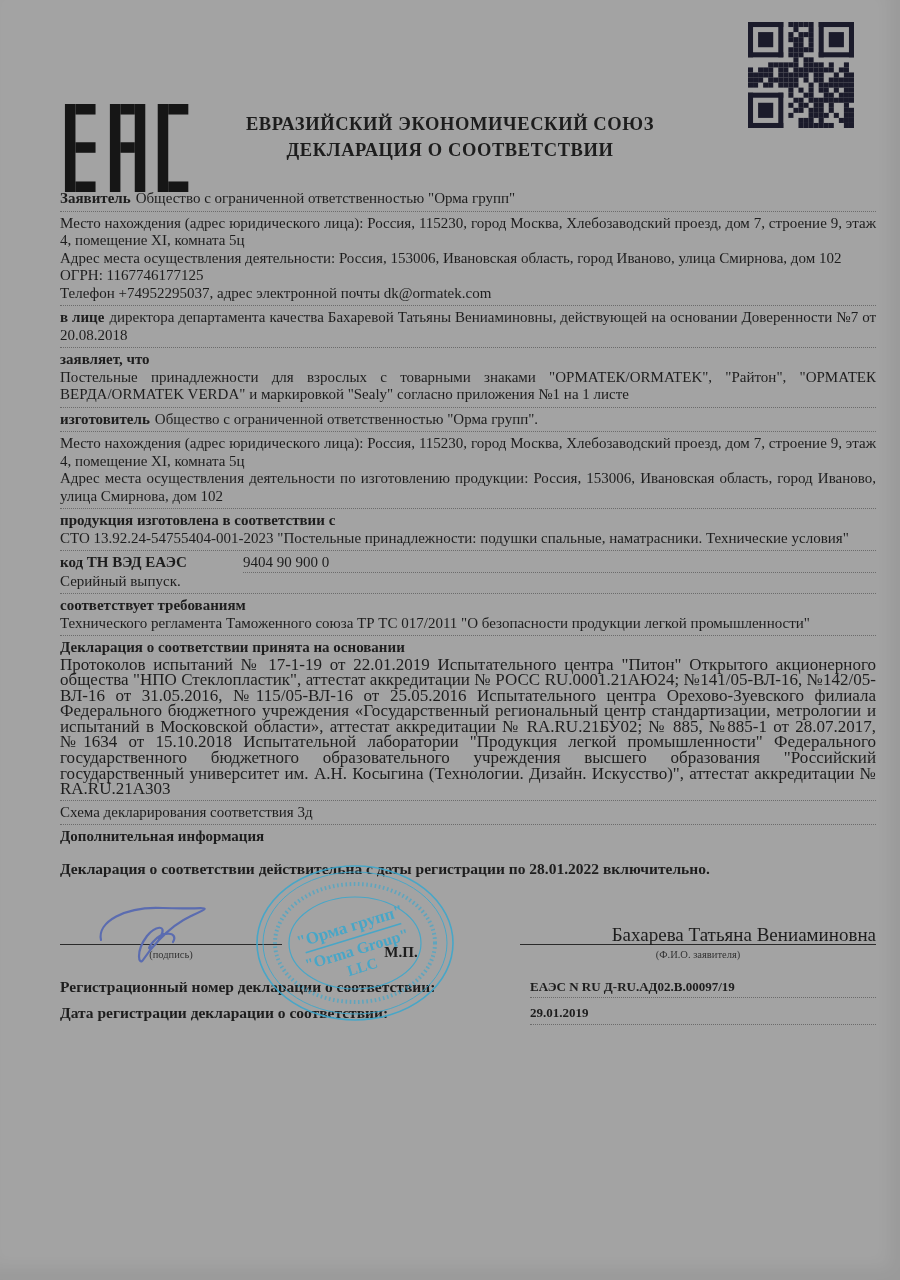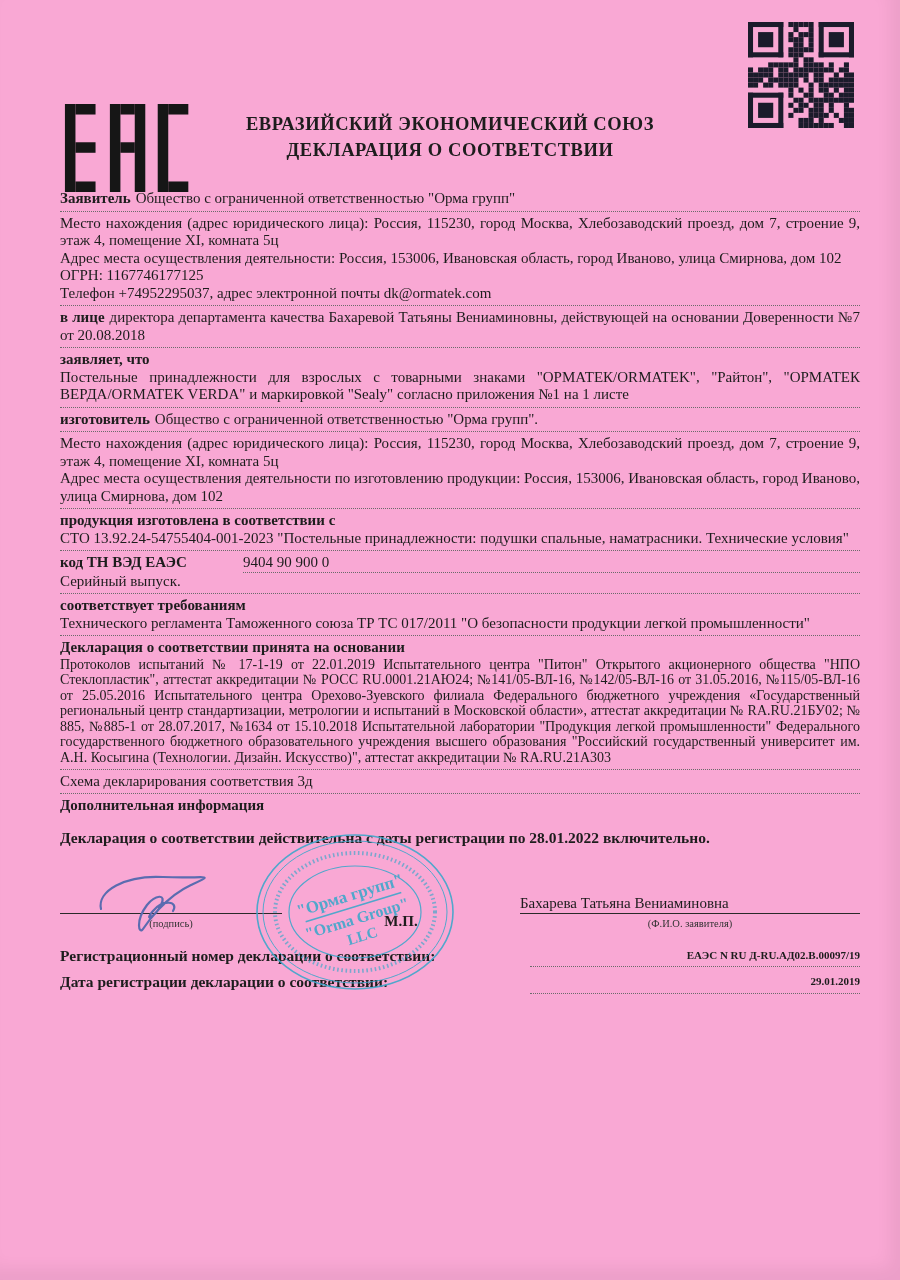--- a/index.html
+++ b/index.html
@@ -1,52 +1,52 @@
 <!DOCTYPE html>
 <html><head>
 <meta charset="utf-8">
 <style>
   * { margin:0; padding:0; box-sizing:border-box; }
   html,body { background:#ffffff; }
   .page {
-    position:relative; width:900px; height:1280px; background:#f9a8d4;
+    position:relative; width:900px; height:1280px; background:#a3a3a3;
     font-family:"Liberation Serif","DejaVu Serif",serif; color:#1d1d1d;
     overflow:hidden;
     box-shadow: inset -10px -12px 16px rgba(0,0,0,.055);
   }
   
   .qr { position:absolute; top:22px; right:46px; width:106px; height:106px; }
   .eac { position:absolute; top:104px; left:62px; }
   .doc-header { position:absolute; top:112px; left:150px; right:150px; text-align:center;
     font-weight:bold; font-size:18.5px; letter-spacing:.6px; line-height:1.4; }
   
-  .content { position:absolute; left:60px; right:40px; top:190px; font-size:15px; line-height:17.5px; }
+  .content { position:absolute; left:60px; right:24px; top:190px; font-size:15px; line-height:17.5px; }
   p.just { text-align:justify; }
   .b { font-weight:bold; }
   .lbl { font-weight:bold; margin-right:5px; }
   .sep { border-bottom:1px dotted #6b6b6b; padding-bottom:3px; margin-bottom:3px; }
-  .small { font-size:14px; line-height:15.6px; }
+  .small { font-size:17px; line-height:15.6px; }
   .tnved { display:flex; }
   .tnved .tl { font-weight:bold; width:183px; }
   .tnved .tc { flex:1; border-bottom:1px dotted #6b6b6b; }
   .validity { font-weight:bold; margin-top:14px; font-size:15.5px; }
   
   .sig-wrap { position:relative; margin-top:30px; }
   .sig-row { display:flex; align-items:flex-end; }
   .sig-left { width:222px; position:relative; }
   .sig-scribble { position:absolute; left:35px; bottom:-4px; }
   .u-line { border-bottom:1.6px solid #2a2a2a; height:38px; }
   .caption { font-size:10.5px; text-align:center; color:#333; padding-top:1px;font-family:Liberation Serif, serif; }
   .sig-mid { width:238px; text-align:center; font-weight:bold; font-size:15px; padding-bottom:2px; }
   .sig-right { flex:1; }
-  .fio { text-align:left; font-size:15px; border-bottom:1.6px solid #2a2a2a; padding-bottom:1px; }
+  .fio { text-align:right; font-size:19px; border-bottom:1.6px solid #2a2a2a; padding-bottom:1px; }
   .reg-rows { margin-top:14px; position:relative; z-index:1; }
   .reg-row { display:flex; margin-bottom:6px; }
   .reg-label { width:470px; font-weight:bold; font-size:15.5px; }
-  .reg-value { flex:1; font-weight:bold; font-size:11px; border-bottom:1px dotted #6b6b6b; padding-bottom:2px;text-align:right; }
+  .reg-value { flex:1; font-weight:bold; font-size:13px; border-bottom:1px dotted #6b6b6b; padding-bottom:2px; }
   .stamp { position:absolute; left:192px; top:-46px; z-index:2; opacity:.9; pointer-events:none; }
 </style>
 </head>
 <body>
 
 <div class="page">
 
   <svg id="qr-svg" class="qr" viewBox="0 0 105 105">
       <rect x="0" y="45" width="5" height="5" fill="#1b1b2b"></rect>
       <rect x="0" y="50" width="5" height="5" fill="#1b1b2b"></rect>

